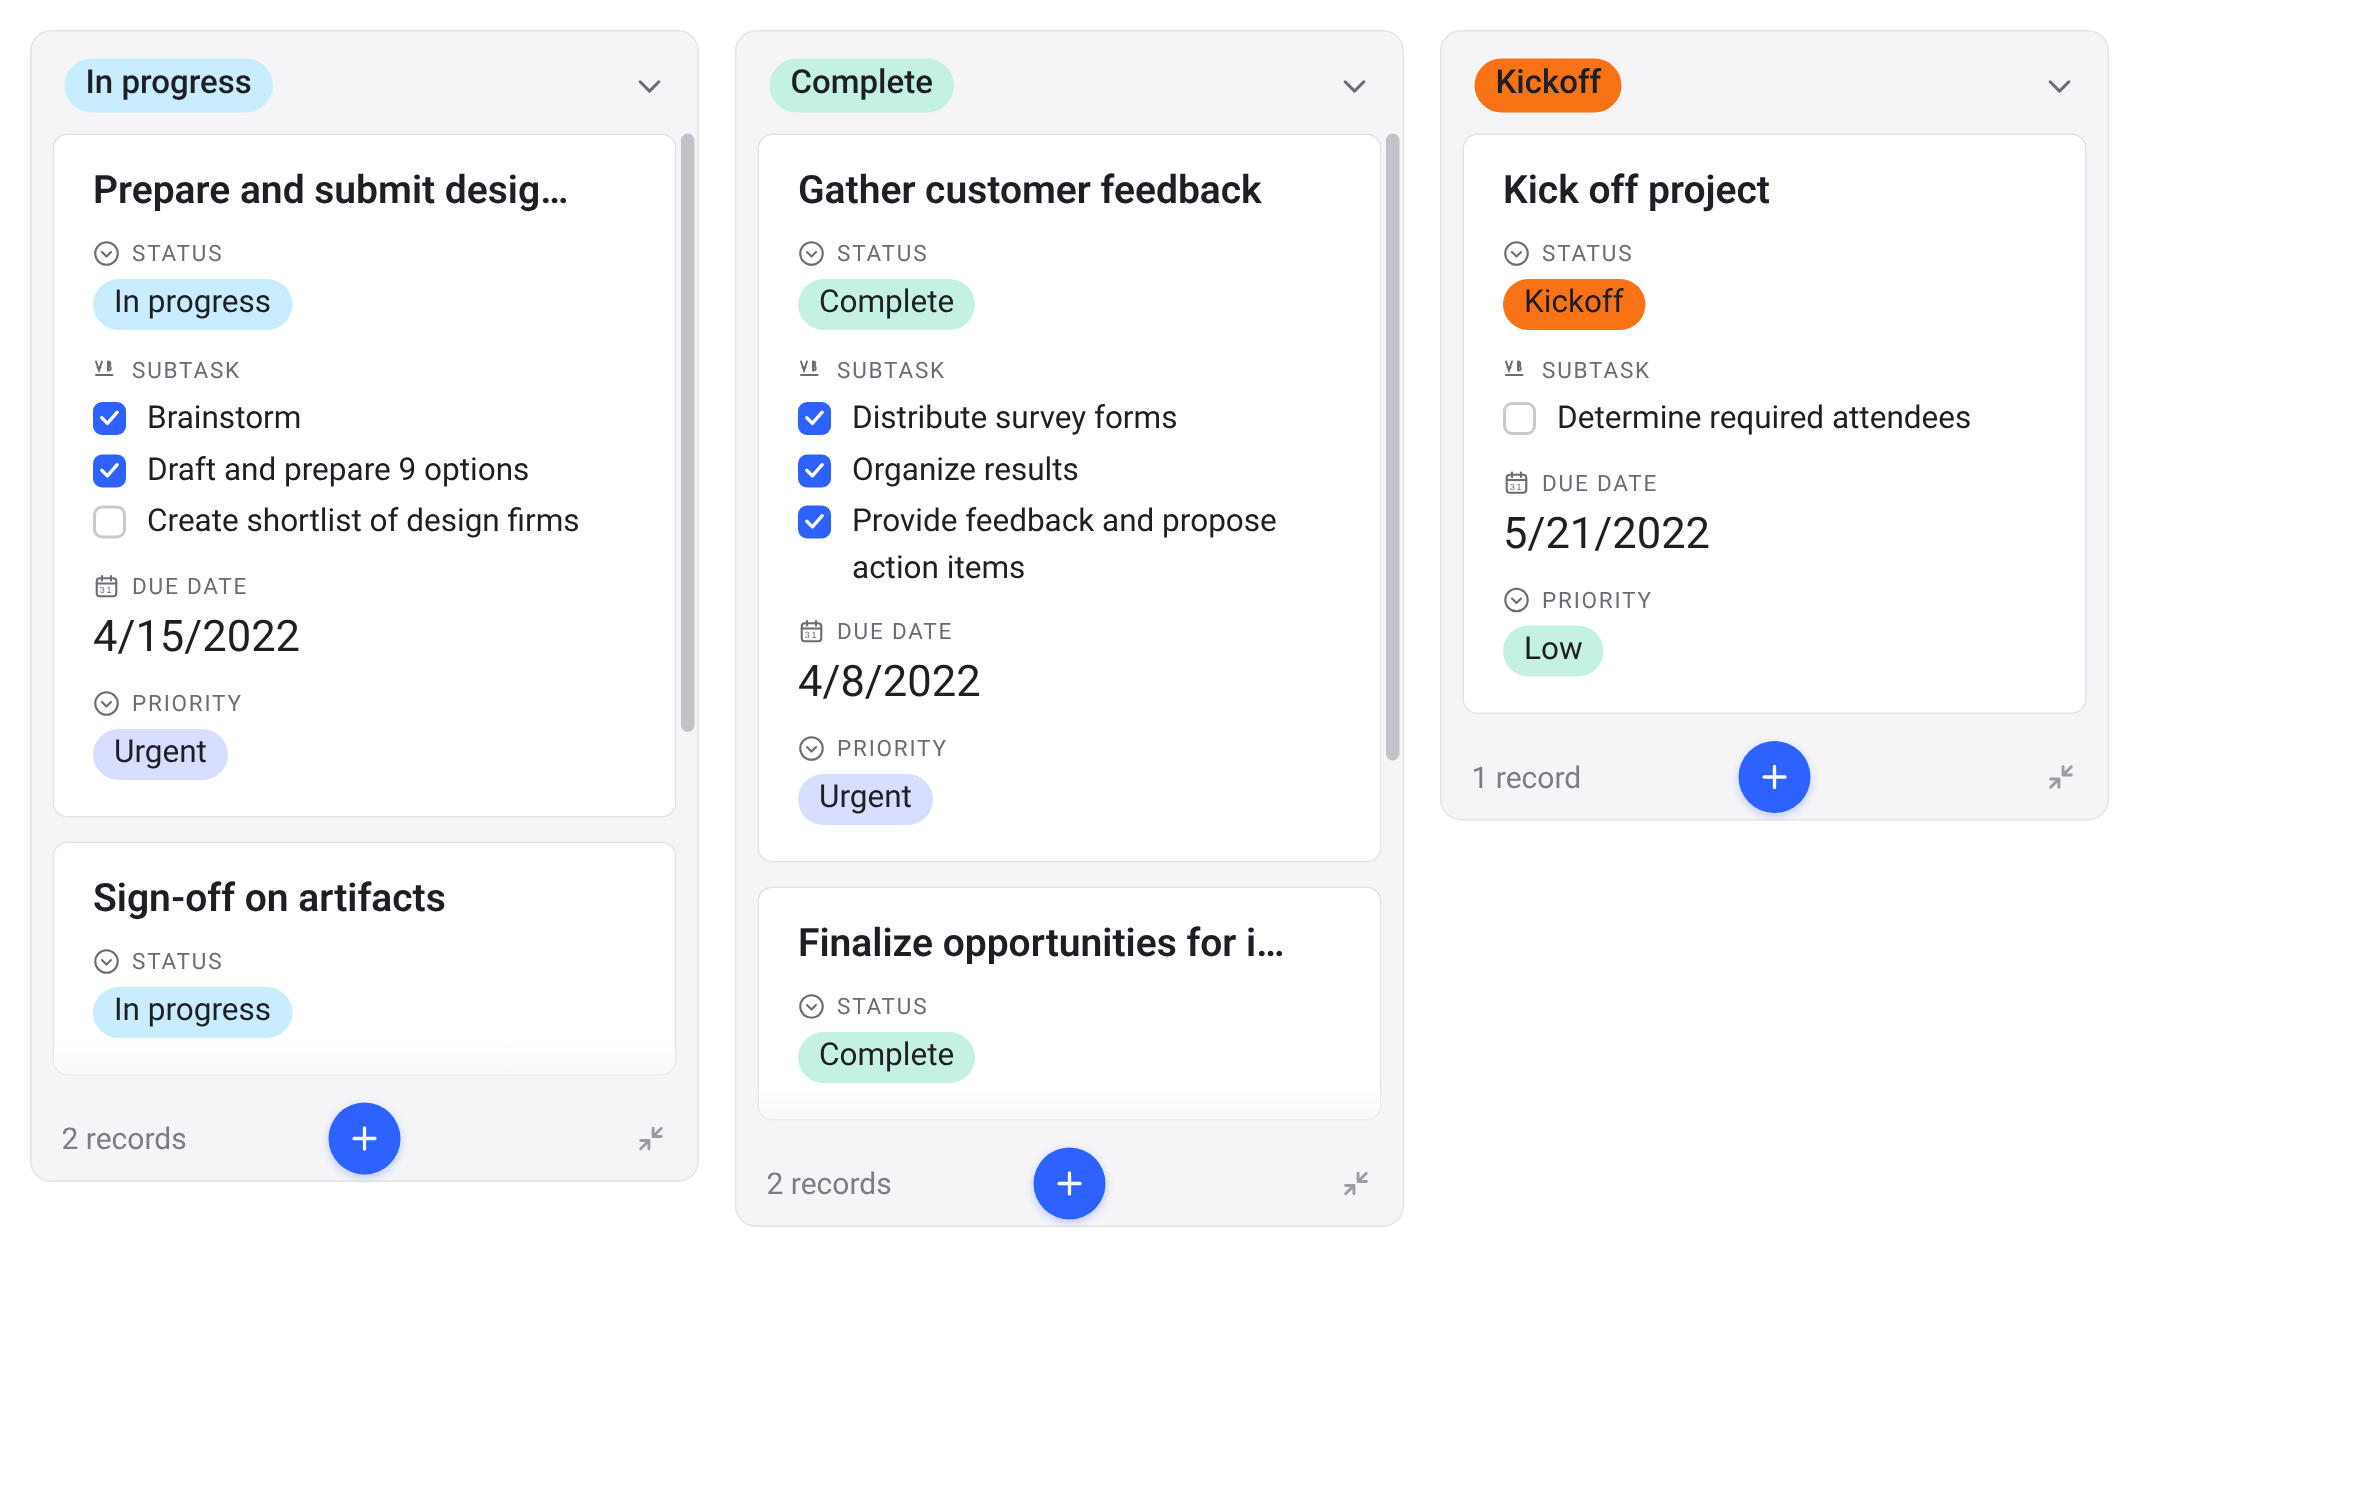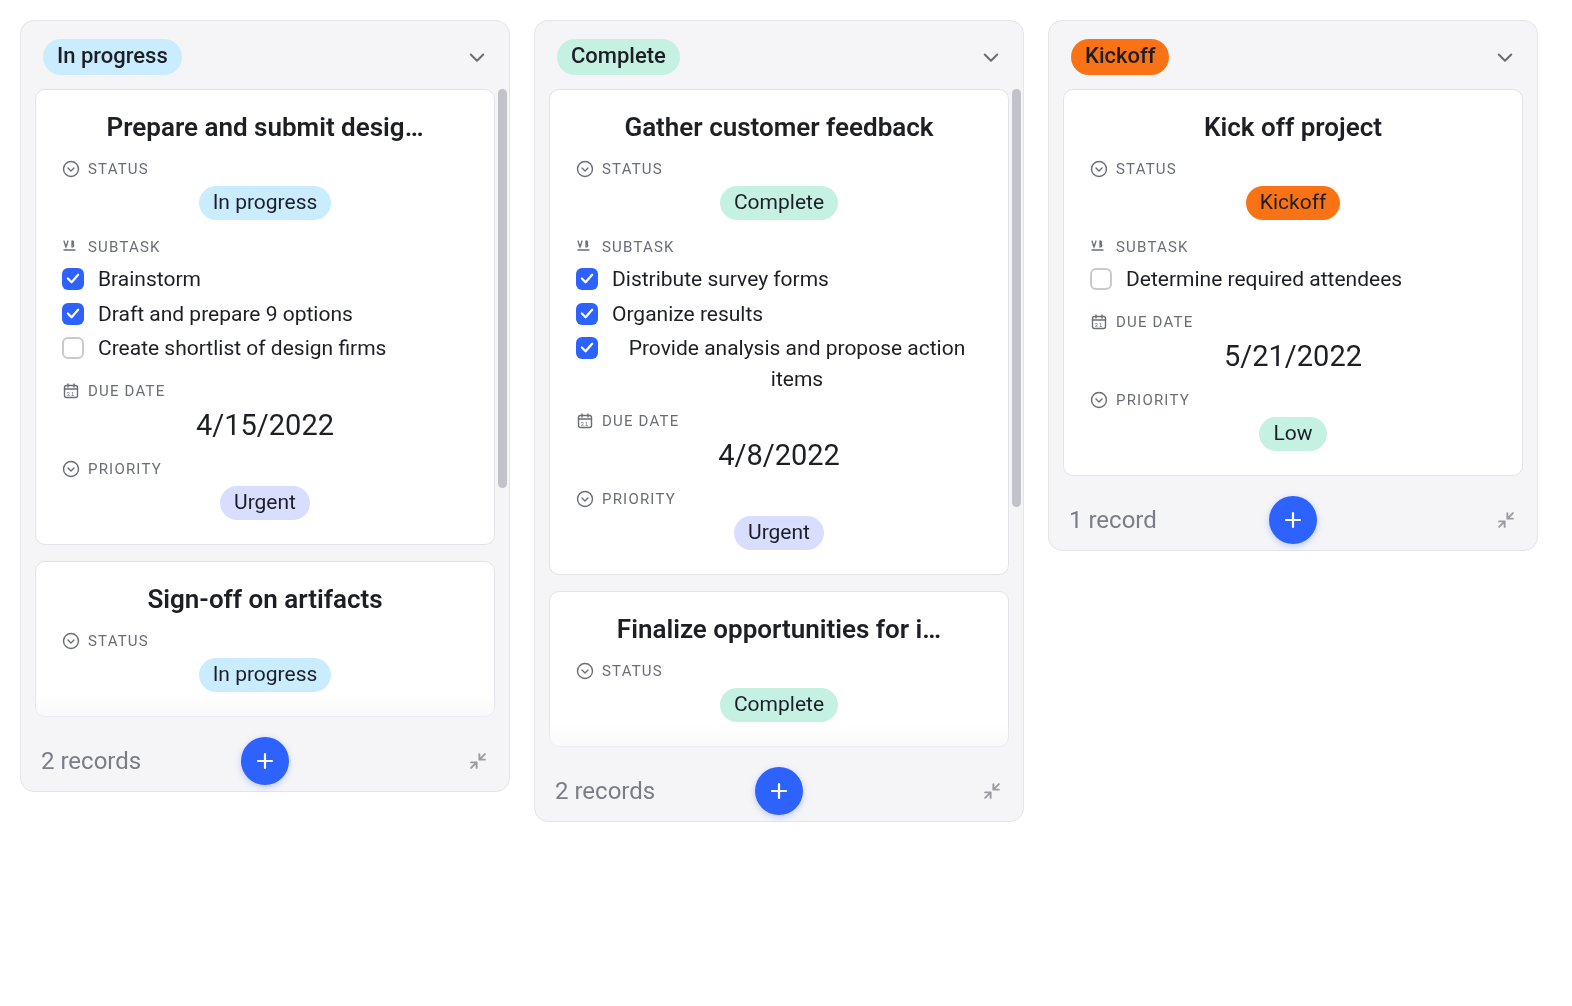--- a/index.html
+++ b/index.html
@@ -10,21 +10,21 @@
     background: #fff;
     color: #1d1f25;
   }
   .board {
     display: flex;
     gap: 24px;
     padding: 20px;
     align-items: flex-start;
   }
   .column {
-    width: 490px;
+    width: 446px;
     background: #f5f5f7;
     border: 1px solid #e3e4e8;
     border-radius: 14px;
     display: flex;
     flex-direction: column;
     position: relative;
     flex-shrink: 0;
   }
   .column-header {
     display: flex;
@@ -48,21 +48,20 @@
 
   .chevron {
     width: 20px; height: 20px;
     color: #6a6d75;
     display: inline-flex;
   }
   .column-body {
     padding: 0 14px 0 14px;
     position: relative;
     flex: 1 1 auto;
-    text-align: center;
   }
   .scroll-fade {
     max-height: 740px;
     overflow: hidden;
     position: relative;
   }
   .fade-bottom::after {
     content: "";
     position: absolute;
     left: 0; right: 0; bottom: 0;
@@ -142,21 +141,21 @@
   }
   .column-footer {
     display: flex;
     align-items: center;
     justify-content: space-between;
     padding: 14px 20px 16px 20px;
     position: relative;
   }
   .record-count {
     color: #7a7d85;
-    font-size: 24px;
+    font-size: 20px;
   }
   .add-btn {
     width: 48px; height: 48px;
     border-radius: 50%;
     background: #2d62ff;
     color: #fff;
     display: flex;
     align-items: center;
     justify-content: center;
     position: absolute;
@@ -328,21 +327,21 @@
                   </svg>
                 </span>
       <span>Organize results</span>
     </div>
               <div class="subtask">
       <span class="checkbox checked">
                   <svg viewBox="0 0 15 15">
                     <use href="#check"></use>
                   </svg>
                 </span>
-      <span>Provide analysis and propose action items</span>
+      <span>Provide feedback and propose action items</span>
     </div>
             </div><div class="field-label">
     <svg viewBox="0 0 18 18">
                 <use href="#cal-icon"></use>
               </svg>
     <span>DUE DATE</span>
   </div><div class="value-text">4/8/2022</div><div class="field-label">
     <svg viewBox="0 0 18 18">
                 <use href="#chev-circle"></use>
               </svg>

